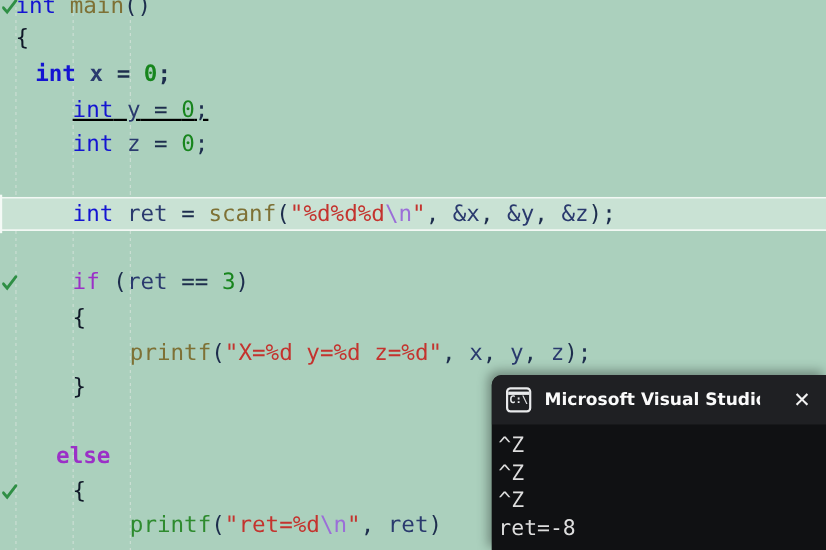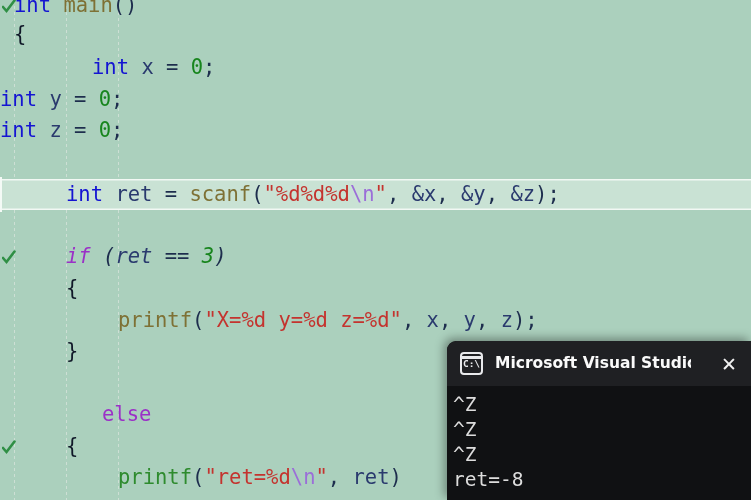--- a/index.html
+++ b/index.html
@@ -155,34 +155,34 @@
   <div class="gutter-guide guide-a"></div>
   <div class="gutter-guide guide-b"></div>
   <div class="gutter-guide guide-c"></div>
 
   <div id="code-lines">
       <div class="code-line" style="top: -10px;"><span class="check" style="top: 8px;"><svg width="14" height="16" viewBox="0 0 14 16">
             <path d="M1 9 L4.5 13 L12.5 2.5" stroke="#2f8f45" stroke-width="2.6" fill="none" stroke-linecap="round"></path>
           </svg></span><span class="txt" style="margin-left: 14px;"><span class="kw">int</span><span class="punc"> </span><span class="fn">main</span><span class="punc">()</span></span></div>
       <div class="code-line" style="top: 19px;"><span class="txt" style="margin-left: 14px;"><span class="brace">{</span></span></div>
       <div class="code-line" style="top: 50px;"><span class="txt" style="margin-left: 14px;"></span></div>
-      <div class="code-line" style="top: 52px;"><span class="txt" style="margin-left: 92px;"><span class="kw">int</span><span class="punc"> </span><span class="ident">x</span><span class="punc"> = </span><span class="num">0</span><span class="punc">;</span></span></div>
-      <div class="code-line" style="top: 84px;"><span class="txt" style=""><span class="kw">int</span><span class="punc"> </span><span class="ident">y</span><span class="punc"> = </span><span class="num">0</span><span class="punc">;</span></span></div>
-      <div class="code-line" style="top: 115px;"><span class="txt" style=""><span class="kw">int</span><span class="punc"> </span><span class="ident">z</span><span class="punc"> = </span><span class="num">0</span><span class="punc">;</span></span></div>
+      <div class="code-line" style="top: 52px;"><span class="txt" style="margin-left: 32px; font-weight: bold;"><span class="kw">int</span><span class="punc"> </span><span class="ident">x</span><span class="punc"> = </span><span class="num">0</span><span class="punc">;</span></span></div>
+      <div class="code-line" style="top: 84px;"><span class="txt" style="margin-left: 66px; text-decoration: underline;"><span class="kw">int</span><span class="punc"> </span><span class="ident">y</span><span class="punc"> = </span><span class="num">0</span><span class="punc">;</span></span></div>
+      <div class="code-line" style="top: 115px;"><span class="txt" style="margin-left: 66px;"><span class="kw">int</span><span class="punc"> </span><span class="ident">z</span><span class="punc"> = </span><span class="num">0</span><span class="punc">;</span></span></div>
       <div class="code-line" style="top: 147px;"><span class="txt" style="margin-left: 66px;"></span></div>
       <div class="code-line hl-line" style="top: 179px;"><span class="txt" style="margin-left: 66px;"><span class="kw">int</span><span class="punc"> </span><span class="ident">ret</span><span class="punc"> = </span><span class="fn">scanf</span><span class="punc">(</span><span class="str">"%d%d%d</span><span class="esc">\n</span><span class="str">"</span><span class="punc">, </span><span class="ident">&amp;x</span><span class="punc">, </span><span class="ident">&amp;y</span><span class="punc">, </span><span class="ident">&amp;z</span><span class="punc">);</span></span></div>
       <div class="code-line" style="top: 211px;"><span class="txt" style="margin-left: 66px;"></span></div>
       <div class="code-line" style="top: 241px;"><span class="check" style="top: 8px;"><svg width="14" height="16" viewBox="0 0 14 16">
             <path d="M1 9 L4.5 13 L12.5 2.5" stroke="#2f8f45" stroke-width="2.6" fill="none" stroke-linecap="round"></path>
-          </svg></span><span class="txt" style="margin-left: 66px; font-style: italic;"><span class="kwctl">if</span><span class="punc"> (</span><span class="ident">ret</span><span class="punc"> == </span><span class="num">3</span><span class="punc">)</span></span></div>
+          </svg></span><span class="txt" style="margin-left: 66px;"><span class="kwctl">if</span><span class="punc"> (</span><span class="ident">ret</span><span class="punc"> == </span><span class="num">3</span><span class="punc">)</span></span></div>
       <div class="code-line" style="top: 273px;"><span class="txt" style="margin-left: 66px;"><span class="brace">{</span></span></div>
       <div class="code-line" style="top: 305px;"><span class="txt" style="margin-left: 118px;"><span class="fn3">printf</span><span class="punc">(</span><span class="str">"X=%d y=%d z=%d"</span><span class="punc">, </span><span class="ident">x</span><span class="punc">, </span><span class="ident">y</span><span class="punc">, </span><span class="ident">z</span><span class="punc">);</span></span></div>
       <div class="code-line" style="top: 336px;"><span class="txt" style="margin-left: 66px;"><span class="brace">}</span></span></div>
       <div class="code-line" style="top: 368px;"><span class="txt" style="margin-left: 66px;"></span></div>
-      <div class="code-line" style="top: 399px;"><span class="txt" style="margin-left: 102px;"><span class="kwctl">else</span></span></div>
+      <div class="code-line" style="top: 399px;"><span class="txt" style="margin-left: 51px; font-weight: bold;"><span class="kwctl">else</span></span></div>
       <div class="code-line" style="top: 431px;"><span class="check" style="top: 8px;"><svg width="14" height="16" viewBox="0 0 14 16">
             <path d="M1 9 L4.5 13 L12.5 2.5" stroke="#2f8f45" stroke-width="2.6" fill="none" stroke-linecap="round"></path>
           </svg></span><span class="txt" style="margin-left: 66px;"><span class="brace">{</span></span></div>
       <div class="code-line" style="top: 462px;"><span class="txt" style="margin-left: 118px;"><span class="fn2">printf</span><span class="punc">(</span><span class="str">"ret=%d</span><span class="esc">\n</span><span class="str">"</span><span class="punc">, </span><span class="ident">ret</span><span class="punc">)</span></span></div>
     </div>
 </div>
 
 <div id="console">
 
   <div id="console-titlebar">

